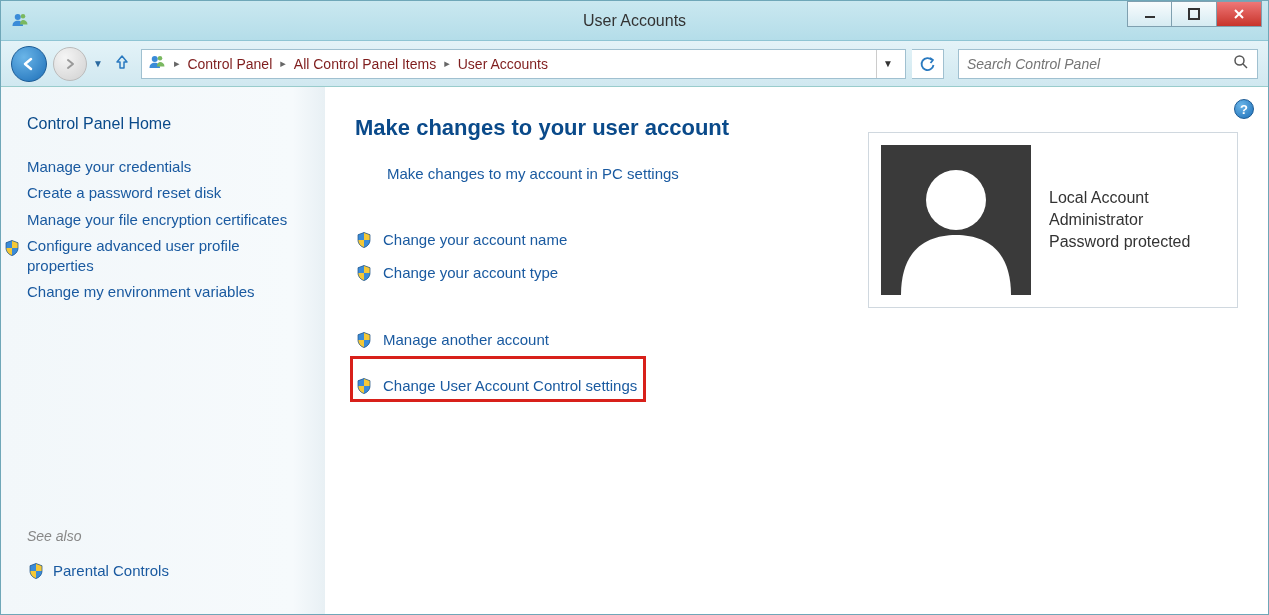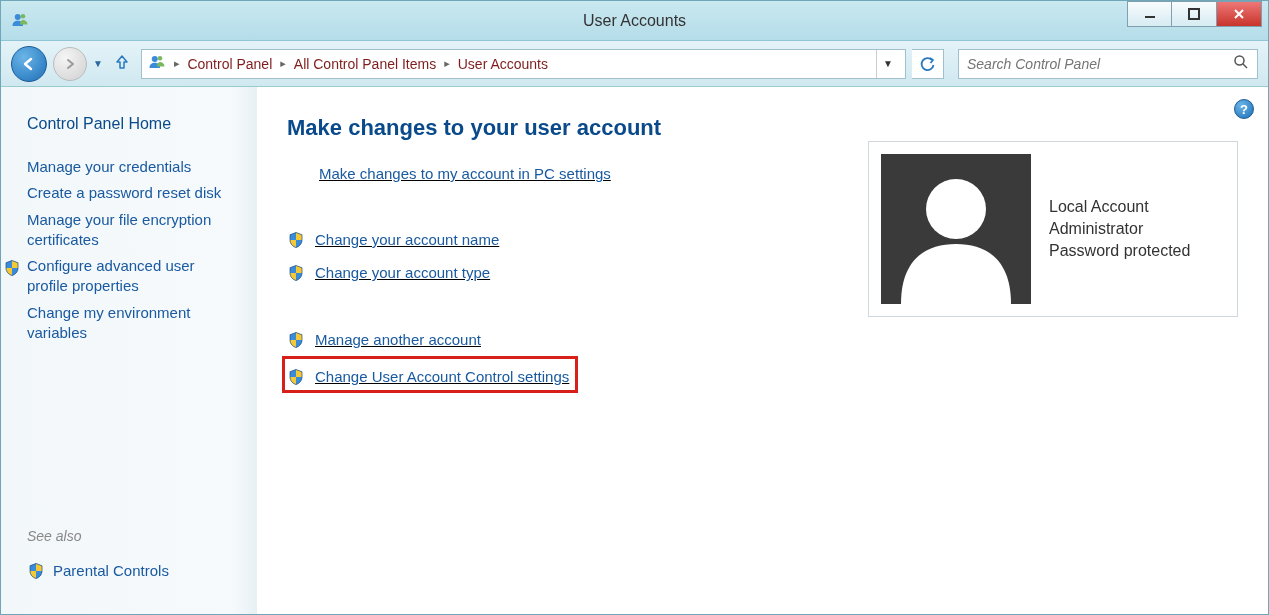--- a/index.html
+++ b/index.html
@@ -26,40 +26,40 @@
   .crumb { color: #7f1d1d; cursor: pointer; }
   .crumb-sep { color: #666; font-size: 11px; padding: 0 4px; }
   .addr-dropdown { margin-left:auto; font-size:10px; color:#333; padding:0 6px; border-left:1px solid #ccc; height:100%; display:flex; align-items:center; cursor:pointer;}
   .refresh-btn { width: 32px; height: 30px; background: #fff; border: 1px solid #a0c0d0; border-left:none; display:flex; align-items:center; justify-content:center; cursor:pointer;}
   .searchbox { width: 300px; height: 30px; background: #fff; border: 1px solid #a0c0d0; display: flex; align-items: center; padding: 0 8px; margin-left:8px;}
   .searchbox input { flex:1; border:none; outline:none; font-size:14px; font-style:italic; color:#888; background:transparent;}
   .search-icon { color:#555; }
 
   
   .content { flex:1; display:flex; background:#fff; overflow:hidden;}
-  .sidebar { width: 256px; background: linear-gradient(to right, #f2f7fa 0%, #f6fafc 90%, #e8f0f4 100%); padding: 28px 18px 4px 26px; position:relative;}
+  .sidebar { width: 324px; background: linear-gradient(to right, #f2f7fa 0%, #f6fafc 90%, #e8f0f4 100%); padding: 28px 18px 4px 26px; position:relative;}
   .sidebar-home { color:#0a4a8a; font-size:16px; margin-bottom:24px; }
   .sidebar-links { list-style:none; display:flex; flex-direction:column; gap:6px;}
   .sidebar-links li { color:#1a5aa0; cursor:pointer; font-size:15px; line-height:1.35; position:relative;}
   .sidebar-links li.with-shield { padding-left:0;}
   .sidebar .shield-wrap { position:absolute; left:-24px; top:1px;}
   .see-also { position:absolute; bottom:70px; left:26px; color:#888; font-size:14px;font-style:italic;}
   .sidebar-bottom { position:absolute; bottom:34px; left:26px; display:flex; align-items:flex-start; gap:8px;}
   .sidebar-bottom a { color:#1a5aa0; cursor:pointer; font-size:15px;}
 
   .main { flex:1; padding: 28px 30px; position:relative;}
   .main-heading { font-size:22px; color:#0a4a8a; margin-bottom:24px;}
-  .main-links { list-style:none; display:flex; flex-direction:column; gap:14px;text-decoration:underline;}
+  .main-links { list-style:none; display:flex; flex-direction:column; gap:14px;}
   .main-links li { display:flex; align-items:center; gap:10px; font-size:15px;}
   .main-links li a { color:#1a5aa0; cursor:pointer;}
   .main-links li.first-link a { padding-left: 32px; }
   .spacer-row { height:20px;}
-  .highlighted-row { border: 3px solid #d8201a; padding: 8px 6px 4px 2px; margin:-7px -9px -7px -5px; display:flex; align-items:center; gap:10px;}
-
-  .account-card { position:absolute; top:54px; right:30px; width:370px; border:1px solid #d0d8df; padding:12px; display:flex; gap:18px; align-items:center; }
+  .highlighted-row { border: 3px solid #d8201a; padding: 17px 6px 4px 2px; margin:-7px -9px -7px -5px; display:flex; align-items:center; gap:10px;}
+
+  .account-card { position:absolute; top:45px; right:30px; width:370px; border:1px solid #d0d8df; padding:12px; display:flex; gap:18px; align-items:center; }
   .avatar { width:150px; height:150px; background:#3a3a3a; display:flex; align-items:flex-end; justify-content:center; overflow:hidden;}
   .avatar svg { display:block;}
   .acct-info { display:flex; flex-direction:column; gap:4px; font-size:16px; color:#333; }
   
   .help-icon { position:absolute; top:12px; right:14px; width:20px; height:20px; border-radius:50%; background: radial-gradient(circle at 35% 30%, #6ab5e8, #1d6fb8); color:#fff; font-weight:bold; display:flex; align-items:center; justify-content:center; font-size:13px; cursor:pointer; border:1px solid #1a5a94;}
 
   
   .shield { width:18px; height:18px; display:inline-block; vertical-align:middle;}
   
   

